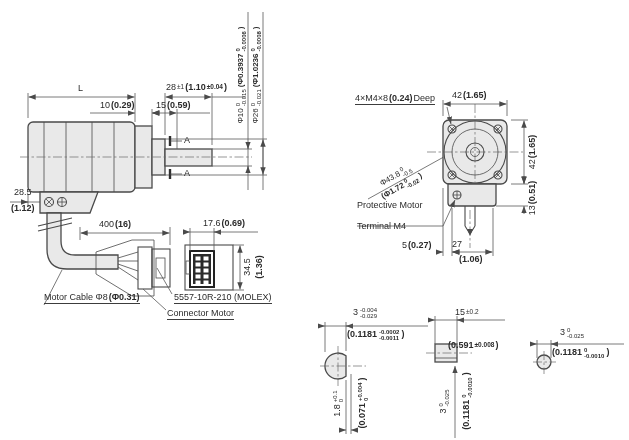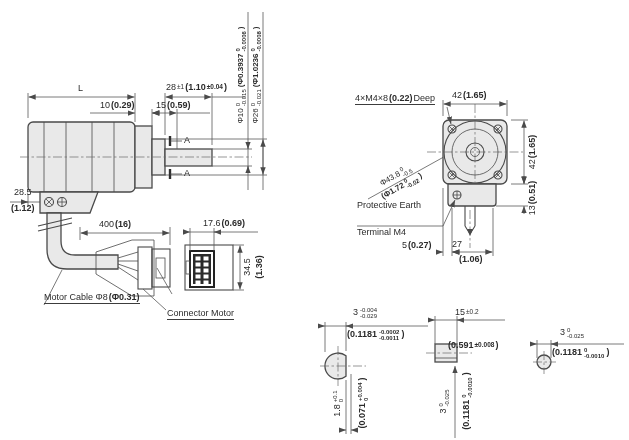--- a/index.html
+++ b/index.html
@@ -335,29 +335,32 @@
   <span>A</span>
     </div>
 
 <div class="lbl ul" style="left:44px;top:293px">
   <span>Motor Cable Φ8</span>
   <b>
         <span>(Φ0.31)</span>
       </b>
     </div>
 
+<div class="lbl ul" style="left:174px;top:293px">
+  <span>5557-10R-210 (MOLEX)</span>
+    </div>
 
 <div class="lbl ul" style="left:167px;top:309px">
   <span>Connector Motor</span>
     </div>
 
 <div class="lbl ul" style="left:355px;top:94px">
   <span>4×M4×8</span>
   <b>
-        <span>(0.22)</span>
+        <span>(0.24)</span>
       </b>
   <span>Deep</span>
     </div>
 
 <div class="lbl" style="left:452px;top:91px">
   <span>42</span>
   <b>
         <span>(1.65)</span>
       </b>
     </div>
@@ -390,23 +393,23 @@
           <span class="tol">
             <i>0</i>
             <i>-0.02</i>
           </span>
           <span>)</span>
         </b>
       </div>
     </div>
 
 <div class="lbl" style="left:357px;top:201px">
-  <span>Protective Earth</span>
-    </div>
-<div class="lbl" style="left:357px;top:228px">
+  <span>Protective Motor</span>
+    </div>
+<div class="lbl" style="left:357px;top:222px">
   <span>Terminal M4</span>
     </div>
 
 <div class="lbl" style="left:402px;top:241px">
   <span>5</span>
   <b>
         <span>(0.27)</span>
       </b>
     </div>
 

